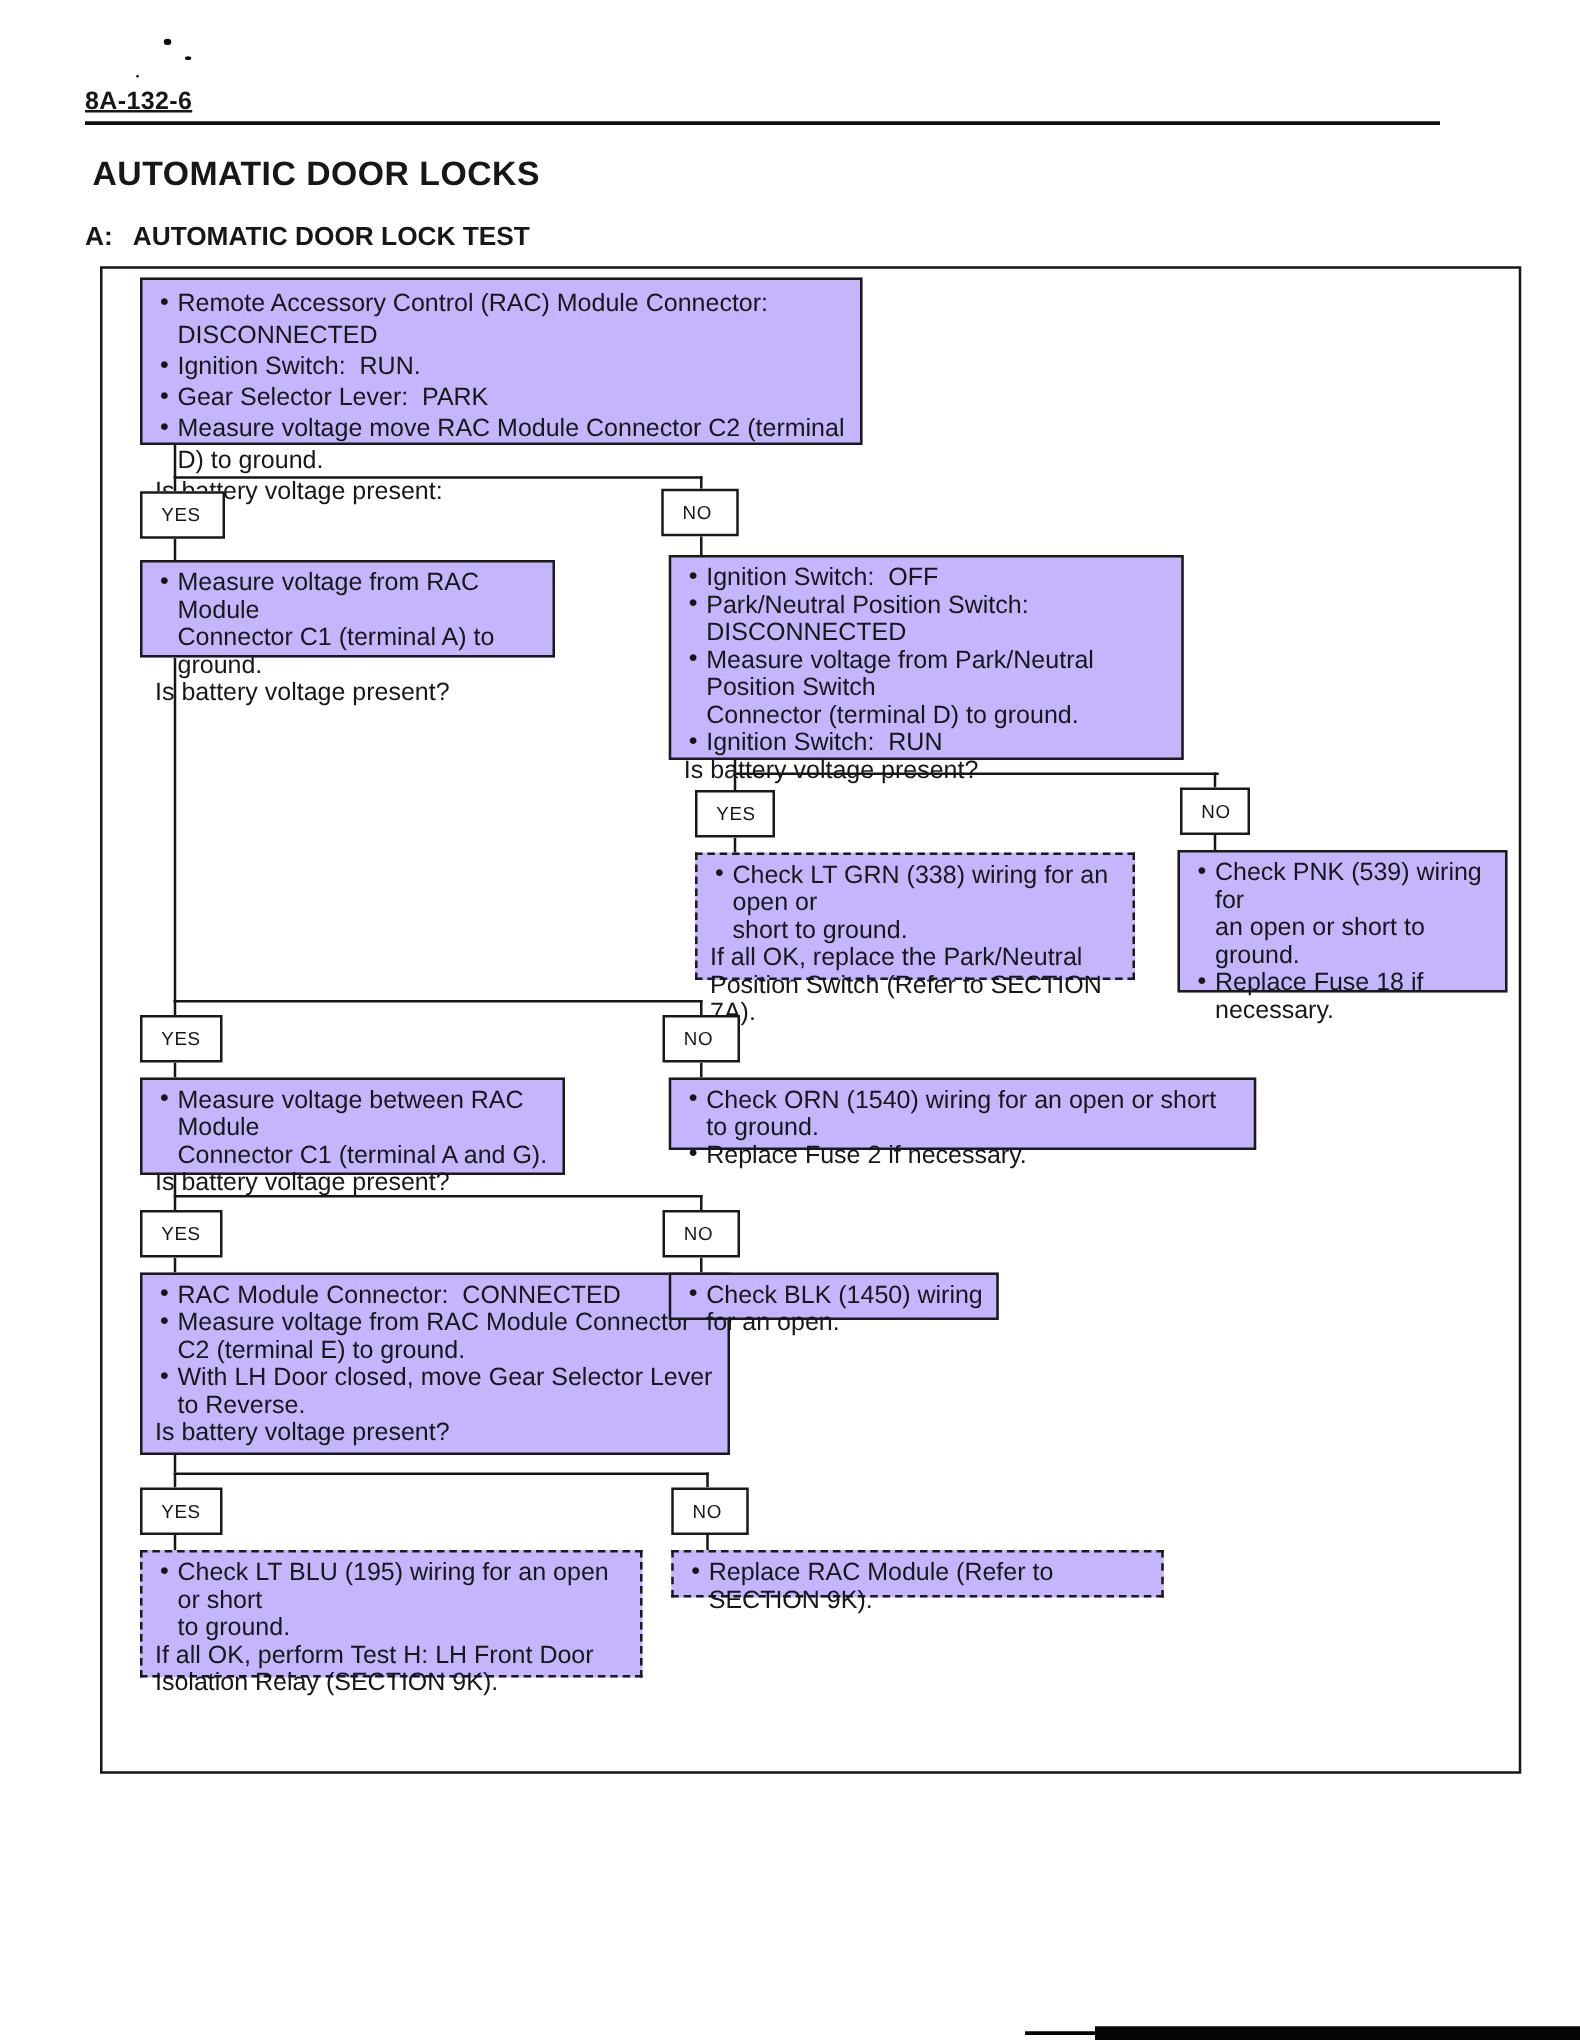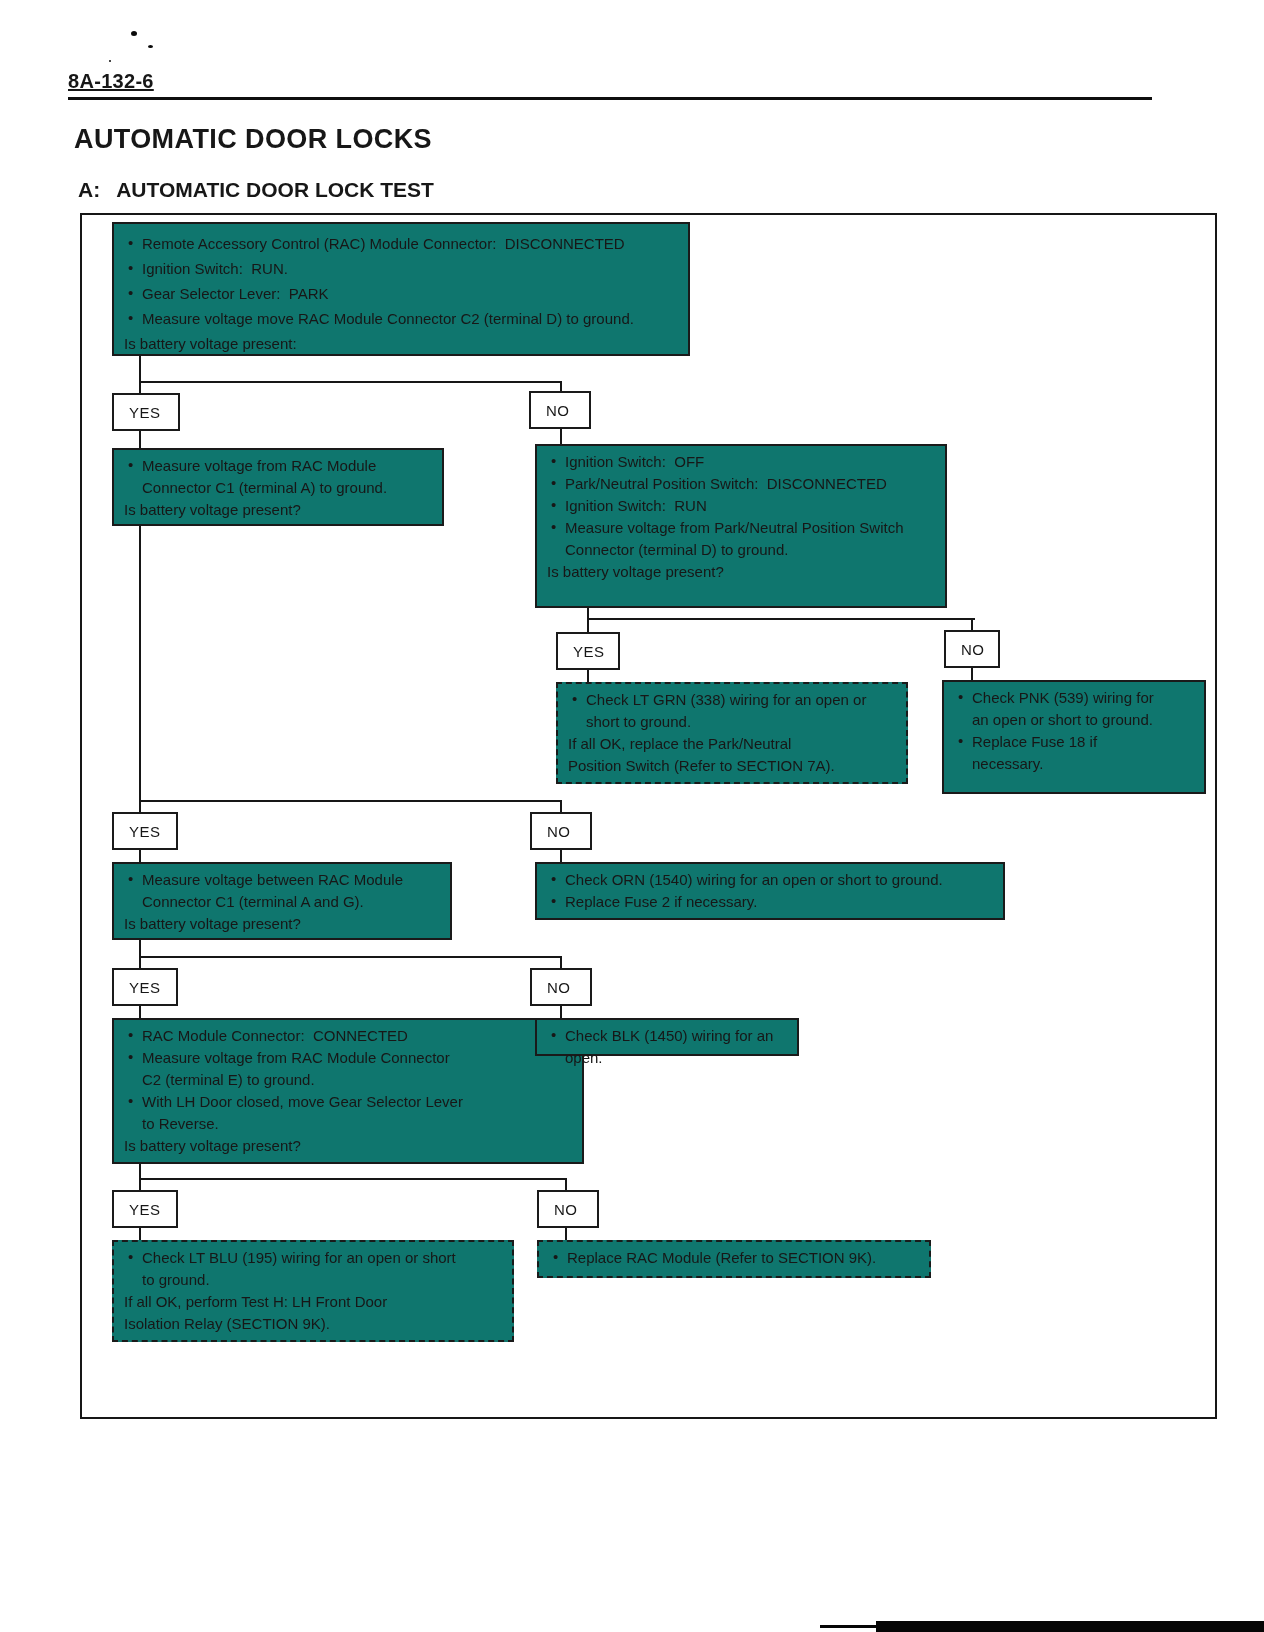--- a/index.html
+++ b/index.html
@@ -10,22 +10,22 @@
   }
   .abs { position:absolute; }
   .speck { background:#0a0a0a; border-radius:50%; }
   .h-code { font-size:20px; font-weight:bold; letter-spacing:0.3px; }
   .h-rule { background:#0f0f0f; }
   .h-title { font-size:27px; font-weight:bold; letter-spacing:0.4px; }
   .h-sub { font-size:21px; font-weight:bold; }
   .h-sub .gap { display:inline-block; width:16px; }
   .outer-frame { border:2px solid #161616; }
   .flow-box {
-    border:2px solid #1a1a1a; background:#0f766e;
-    font-size:15px; line-height:22px; padding:5px 10px 4px 10px;
+    border:2px solid #1a1a1a; background:#c4b5fd;
+    font-size:20px; line-height:22px; padding:5px 10px 4px 10px;
     box-sizing:border-box;
   }
   .roomy { line-height:25px; padding-top:7px; }
   .dashed { border:2px dashed #1a1a1a; }
   .label-box {
     border:2px solid #1a1a1a; background:#fff; box-sizing:border-box;
     font-size:15px; letter-spacing:0.5px;
     display:flex; align-items:center; padding-left:15px;
   }
   .hline, .vline { background:#161616; }
@@ -38,21 +38,21 @@
 </head>
 <body>
 
 <div class="abs speck" style="left:131px;top:31px;width:6px;height:5px;"></div>
 <div class="abs speck" style="left:148px;top:45px;width:5px;height:3px;"></div>
 <div class="abs speck" style="left:109px;top:60px;width:2px;height:2px;"></div>
 
 <div class="abs h-code" style="left:68px;top:70px;text-decoration:underline;">8A-132-6</div>
 <div class="abs h-rule" style="left:68px;top:97px;width:1084px;height:3px;"></div>
 <div class="abs h-title" style="left:74px;top:124px;">AUTOMATIC DOOR LOCKS</div>
-<div class="abs h-sub" style="left:78px;top:178px;"><span>A:</span><span class="gap"></span><span>AUTOMATIC DOOR LOCK TEST</span></div>
+<div class="abs h-sub" style="left:68px;top:178px;"><span>A:</span><span class="gap"></span><span>AUTOMATIC DOOR LOCK TEST</span></div>
 
 <div class="abs outer-frame" style="left:80px;top:213px;width:1133px;height:1202px;"></div>
 
 <div class="abs vline" style="left:139px;top:356px;width:2px;height:26px;"></div>
 <div class="abs hline" style="left:139px;top:381px;width:423px;height:2px;"></div>
 <div class="abs vline" style="left:139px;top:381px;width:2px;height:12px;"></div>
 <div class="abs vline" style="left:560px;top:381px;width:2px;height:10px;"></div>
 <div class="abs vline" style="left:139px;top:431px;width:2px;height:17px;"></div>
 <div class="abs vline" style="left:560px;top:429px;width:2px;height:15px;"></div>
 <div class="abs vline" style="left:587px;top:608px;width:2px;height:12px;"></div>
@@ -102,23 +102,23 @@
       <div class="b-line">Measure voltage from RAC Module
 Connector C1 (terminal A) to ground.</div>
     </div>
   <div class="f-line">Is battery voltage present?</div>
 </div>
 
 <div class="abs flow-box" style="left:535px;top:444px;width:412px;height:164px;">
   <div>
       <div class="b-line">Ignition Switch:  OFF</div>
       <div class="b-line">Park/Neutral Position Switch:  DISCONNECTED</div>
-      <div class="b-line">Ignition Switch:  RUN</div>
       <div class="b-line">Measure voltage from Park/Neutral Position Switch
 Connector (terminal D) to ground.</div>
+      <div class="b-line">Ignition Switch:  RUN</div>
     </div>
   <div class="f-line">Is battery voltage present?</div>
 </div>
 
 <div class="abs label-box" style="left:556px;top:632px;width:64px;height:38px;">
     <span>YES</span>
   </div>
 <div class="abs label-box" style="left:944px;top:630px;width:56px;height:38px;">
     <span>NO</span>
   </div>

